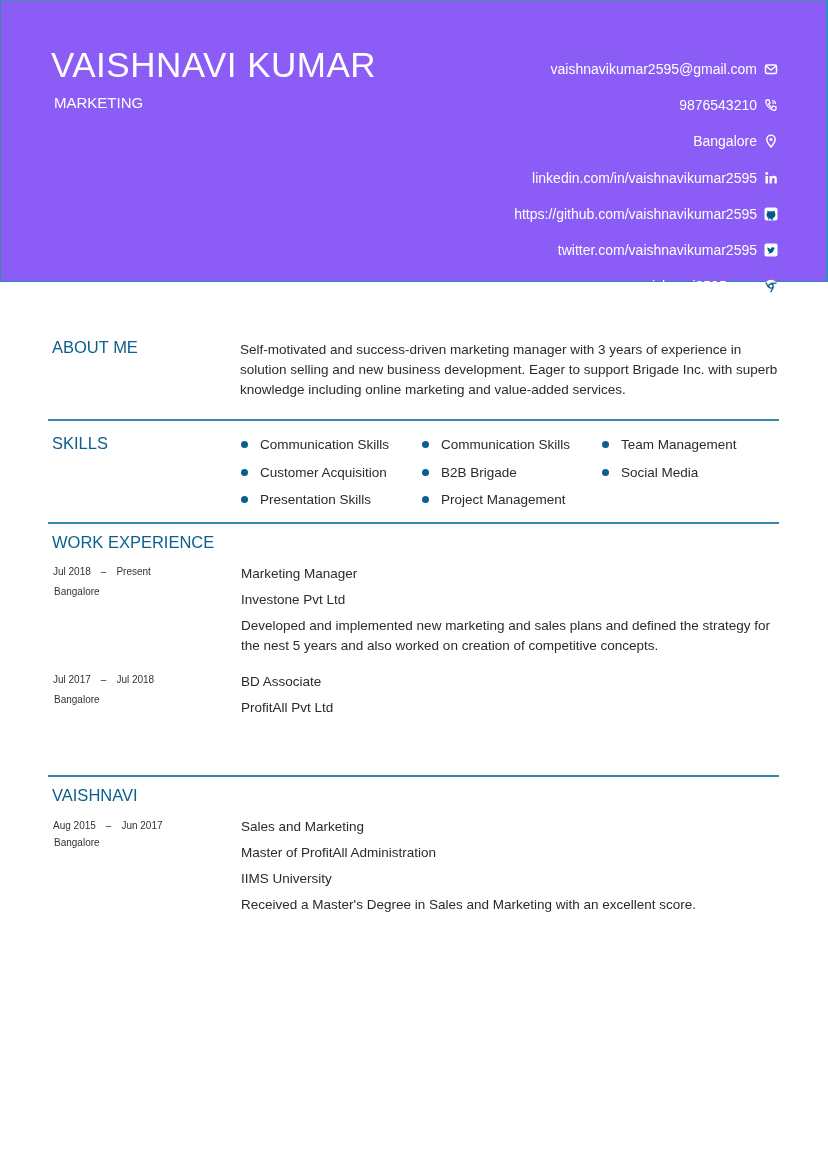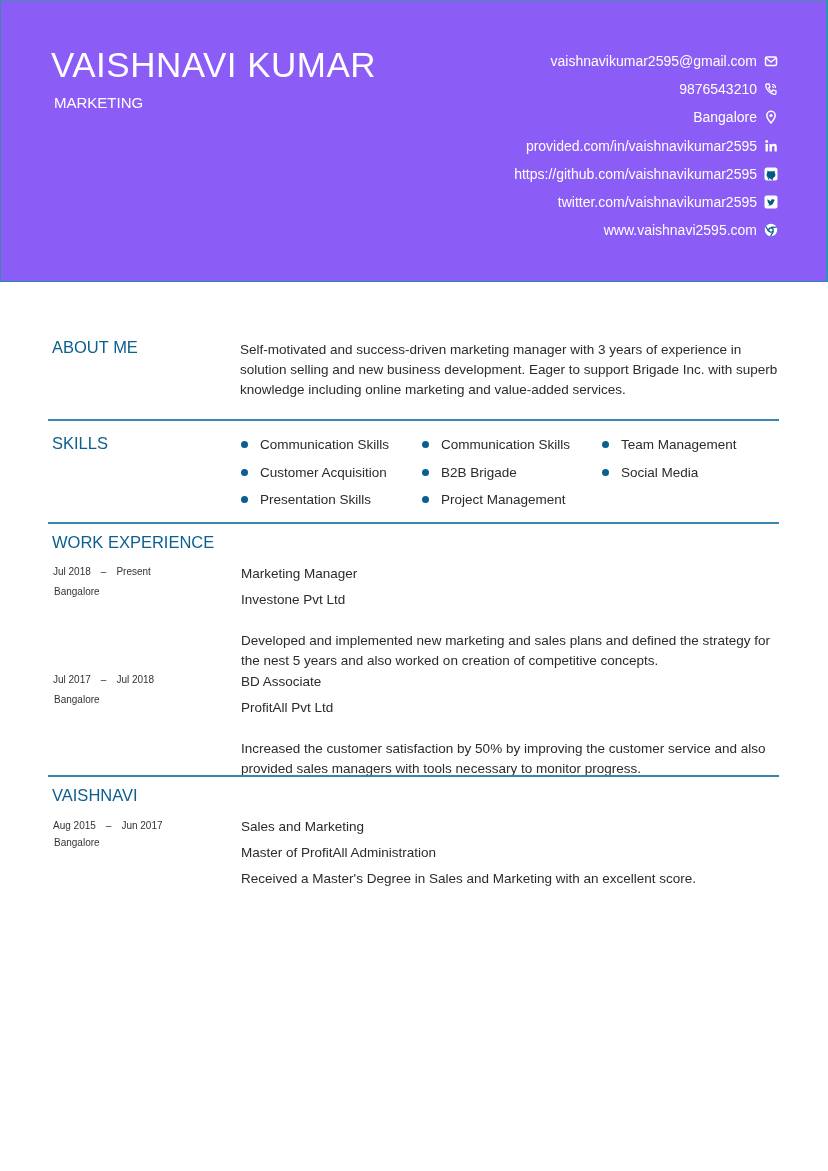--- a/index.html
+++ b/index.html
@@ -21,21 +21,21 @@
   .role {
     position: absolute; left: 53px; top: 93px;
     font-size: 15px; color: #ffffff;
   }
   .contacts {
     position: absolute; right: 48px; top: 46px;
     display: flex; flex-direction: column; align-items: flex-end;
   }
   .contact {
     display: flex; align-items: center; height: 28.2px;
-    font-size: 14px; color: #ffffff;
+    font-size: 14px; color: #ffffff; margin-top: 8px;
   }
   .contact .txt { margin-right: 7px; }
   .contact .ic { width: 14px; height: 14px; display: inline-flex; align-items: center; justify-content: center; }
   .contact svg { width: 14px; height: 14px; }
   .sec-title {
     position: absolute; left: 4px; font-size: 16.5px; color: #0b5f8e;
   }
   .divider { position: absolute; left: 48px; width: 731px; height: 2px; background: #3a86b0; }
 
   .about-text {
@@ -52,21 +52,21 @@
   .skill .dot { width: 7px; height: 7px; border-radius: 50%; background: #0b5f8e; margin-right: 12px; margin-left: 1px; }
 
   .left-meta { position: absolute; left: 53px; font-size: 10px; color: #333; }
   .left-meta .dates { height: 20px; line-height: 20px; }
   .left-meta .dates .dash { margin: 0 10px; }
   .left-meta .loc { height: 20px; line-height: 20px; margin-left: 1px; }
 
   .entry { position: absolute; left: 241px; width: 540px; font-size: 13.5px; color: #2b2b2b; }
   .entry .title { font-weight: normal; color: #2b2b2b; font-size: 13.5px; line-height: 20px; height: 26px; }
   .entry .line { line-height: 20px; height: 26px; }
-  .entry .desc { line-height: 19.5px; margin-top: 15px; }
+  .entry .desc { line-height: 19.5px; margin-top: 0; }
 </style>
 </head>
 <body>
 
 <div class="header">
   <div class="name">VAISHNAVI KUMAR</div>
   <div class="role">MARKETING</div>
 
   <div class="contacts">
     <div class="contact">
@@ -91,21 +91,21 @@
     <div class="contact">
       <span class="txt">Bangalore</span>
       <span class="ic">
         <svg viewBox="0 0 14 14">
             <path d="M7 13 C4 9.5 2.8 7.5 2.8 5.5 A4.2 4.2 0 0 1 11.2 5.5 C11.2 7.5 10 9.5 7 13 Z" fill="none" stroke="#fff" stroke-width="1.5"></path>
             <circle cx="7" cy="5.5" r="1.6" fill="#fff"></circle>
           </svg>
       </span>
     </div>
     <div class="contact">
-      <span class="txt">provided.com/in/vaishnavikumar2595</span>
+      <span class="txt">linkedin.com/in/vaishnavikumar2595</span>
       <span class="ic">
         <svg viewBox="0 0 14 14">
             <rect x="1.5" y="5" width="2.4" height="7.5" fill="#fff"></rect>
             <circle cx="2.7" cy="2.5" r="1.4" fill="#fff"></circle>
             <path d="M5.5 12.5 L5.5 5 L7.7 5 L7.7 6.2 C8.3 5.2 9.3 4.8 10.3 4.8 C12 4.8 12.8 6 12.8 7.8 L12.8 12.5 L10.5 12.5 L10.5 8.2 C10.5 7.3 10.1 6.9 9.4 6.9 C8.6 6.9 7.9 7.4 7.9 8.4 L7.9 12.5 Z" fill="#fff"></path>
           </svg>
       </span>
     </div>
     <div class="contact">
       <span class="txt">https://github.com/vaishnavikumar2595</span>
@@ -194,27 +194,27 @@
   <div class="desc">Developed and implemented new marketing and sales plans and defined the strategy for the nest 5 years and also worked on creation of competitive concepts.</div>
 </div>
 
 <div class="left-meta" style="top:670px;">
   <div class="dates"><span>Jul 2017</span><span class="dash">–</span><span>Jul 2018</span></div>
   <div class="loc">Bangalore</div>
 </div>
 <div class="entry" style="top:672px;">
   <div class="title">BD Associate</div>
   <div class="line">ProfitAll Pvt Ltd</div>
-  <div class="desc">Increased the customer satisfaction by 50% by improving the customer service and also provided sales managers with tools necessary to monitor progress.</div>
 </div>
 <div class="divider" style="top:775px;"></div>
 
 <div class="sec-title" style="top:786px; left:52px;">VAISHNAVI</div>
 
 <div class="left-meta" style="top:816px;">
   <div class="dates"><span>Aug 2015</span><span class="dash">–</span><span>Jun 2017</span></div>
   <div class="loc" style="margin-top:-3px;">Bangalore</div>
 </div>
 <div class="entry" style="top:817px;">
   <div class="title">Sales and Marketing</div>
   <div class="line">Master of ProfitAll Administration</div>
+  <div class="line">IIMS University</div>
   <div class="line">Received a Master's Degree in Sales and Marketing with an excellent score.</div>
 </div>
 
 </body></html>

